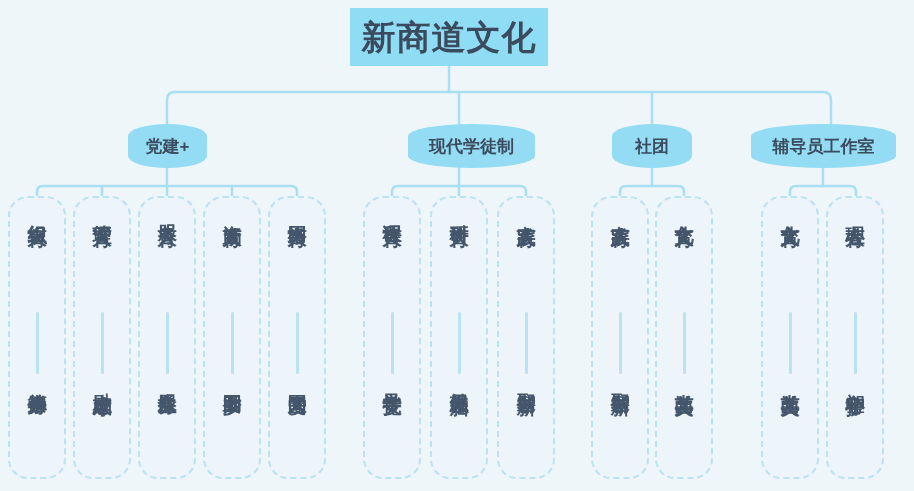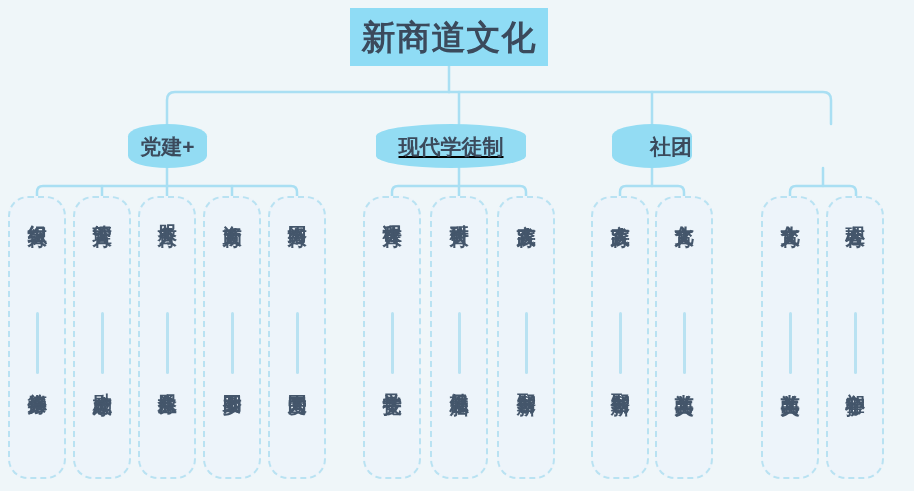--- a/index.html
+++ b/index.html
@@ -52,21 +52,21 @@
     position: absolute;
     background: #93dcf3;
     border-radius: 50% / 28%;
     display: flex;
     align-items: center;
     justify-content: center;
     height: 44px;
     top: 124px;
   }
   .pill .label {
-    font-size: 21px;
+    font-size: 17px;
     font-weight: bold;
     color: #3b4a5c;
     line-height: 1;
     white-space: nowrap;
   }
 
   
   .leaf-card {
     position: absolute;
     top: 196px;
@@ -141,25 +141,28 @@
     </g>
   </svg>
 
   <div class="root-node">
     <span class="label">新商道文化</span>
   </div>
 
   <div class="pill" style="left:128px; width:79px;">
     <span class="label">党建+</span>
   </div>
-  <div class="pill" style="left:376px; width:150px;text-decoration:underline;">
+  <div class="pill" style="left:408px; width:127px;">
     <span class="label">现代学徒制</span>
   </div>
-  <div class="pill" style="left:612px; width:80px;justify-content:flex-end;">
+  <div class="pill" style="left:612px; width:80px;">
     <span class="label">社团</span>
+  </div>
+  <div class="pill" style="left:751px; width:145px;">
+    <span class="label">辅导员工作室</span>
   </div>
 
   <div class="leaf-card" style="left:8px; width:58px;">
     <div class="leaf-top">组织育人</div>
     <div class="leaf-divider"></div>
     <div class="leaf-bottom">崇德修身</div>
   </div>
   <div class="leaf-card" style="left:73px; width:58px;">
     <div class="leaf-top">管理育人</div>
     <div class="leaf-divider"></div>

